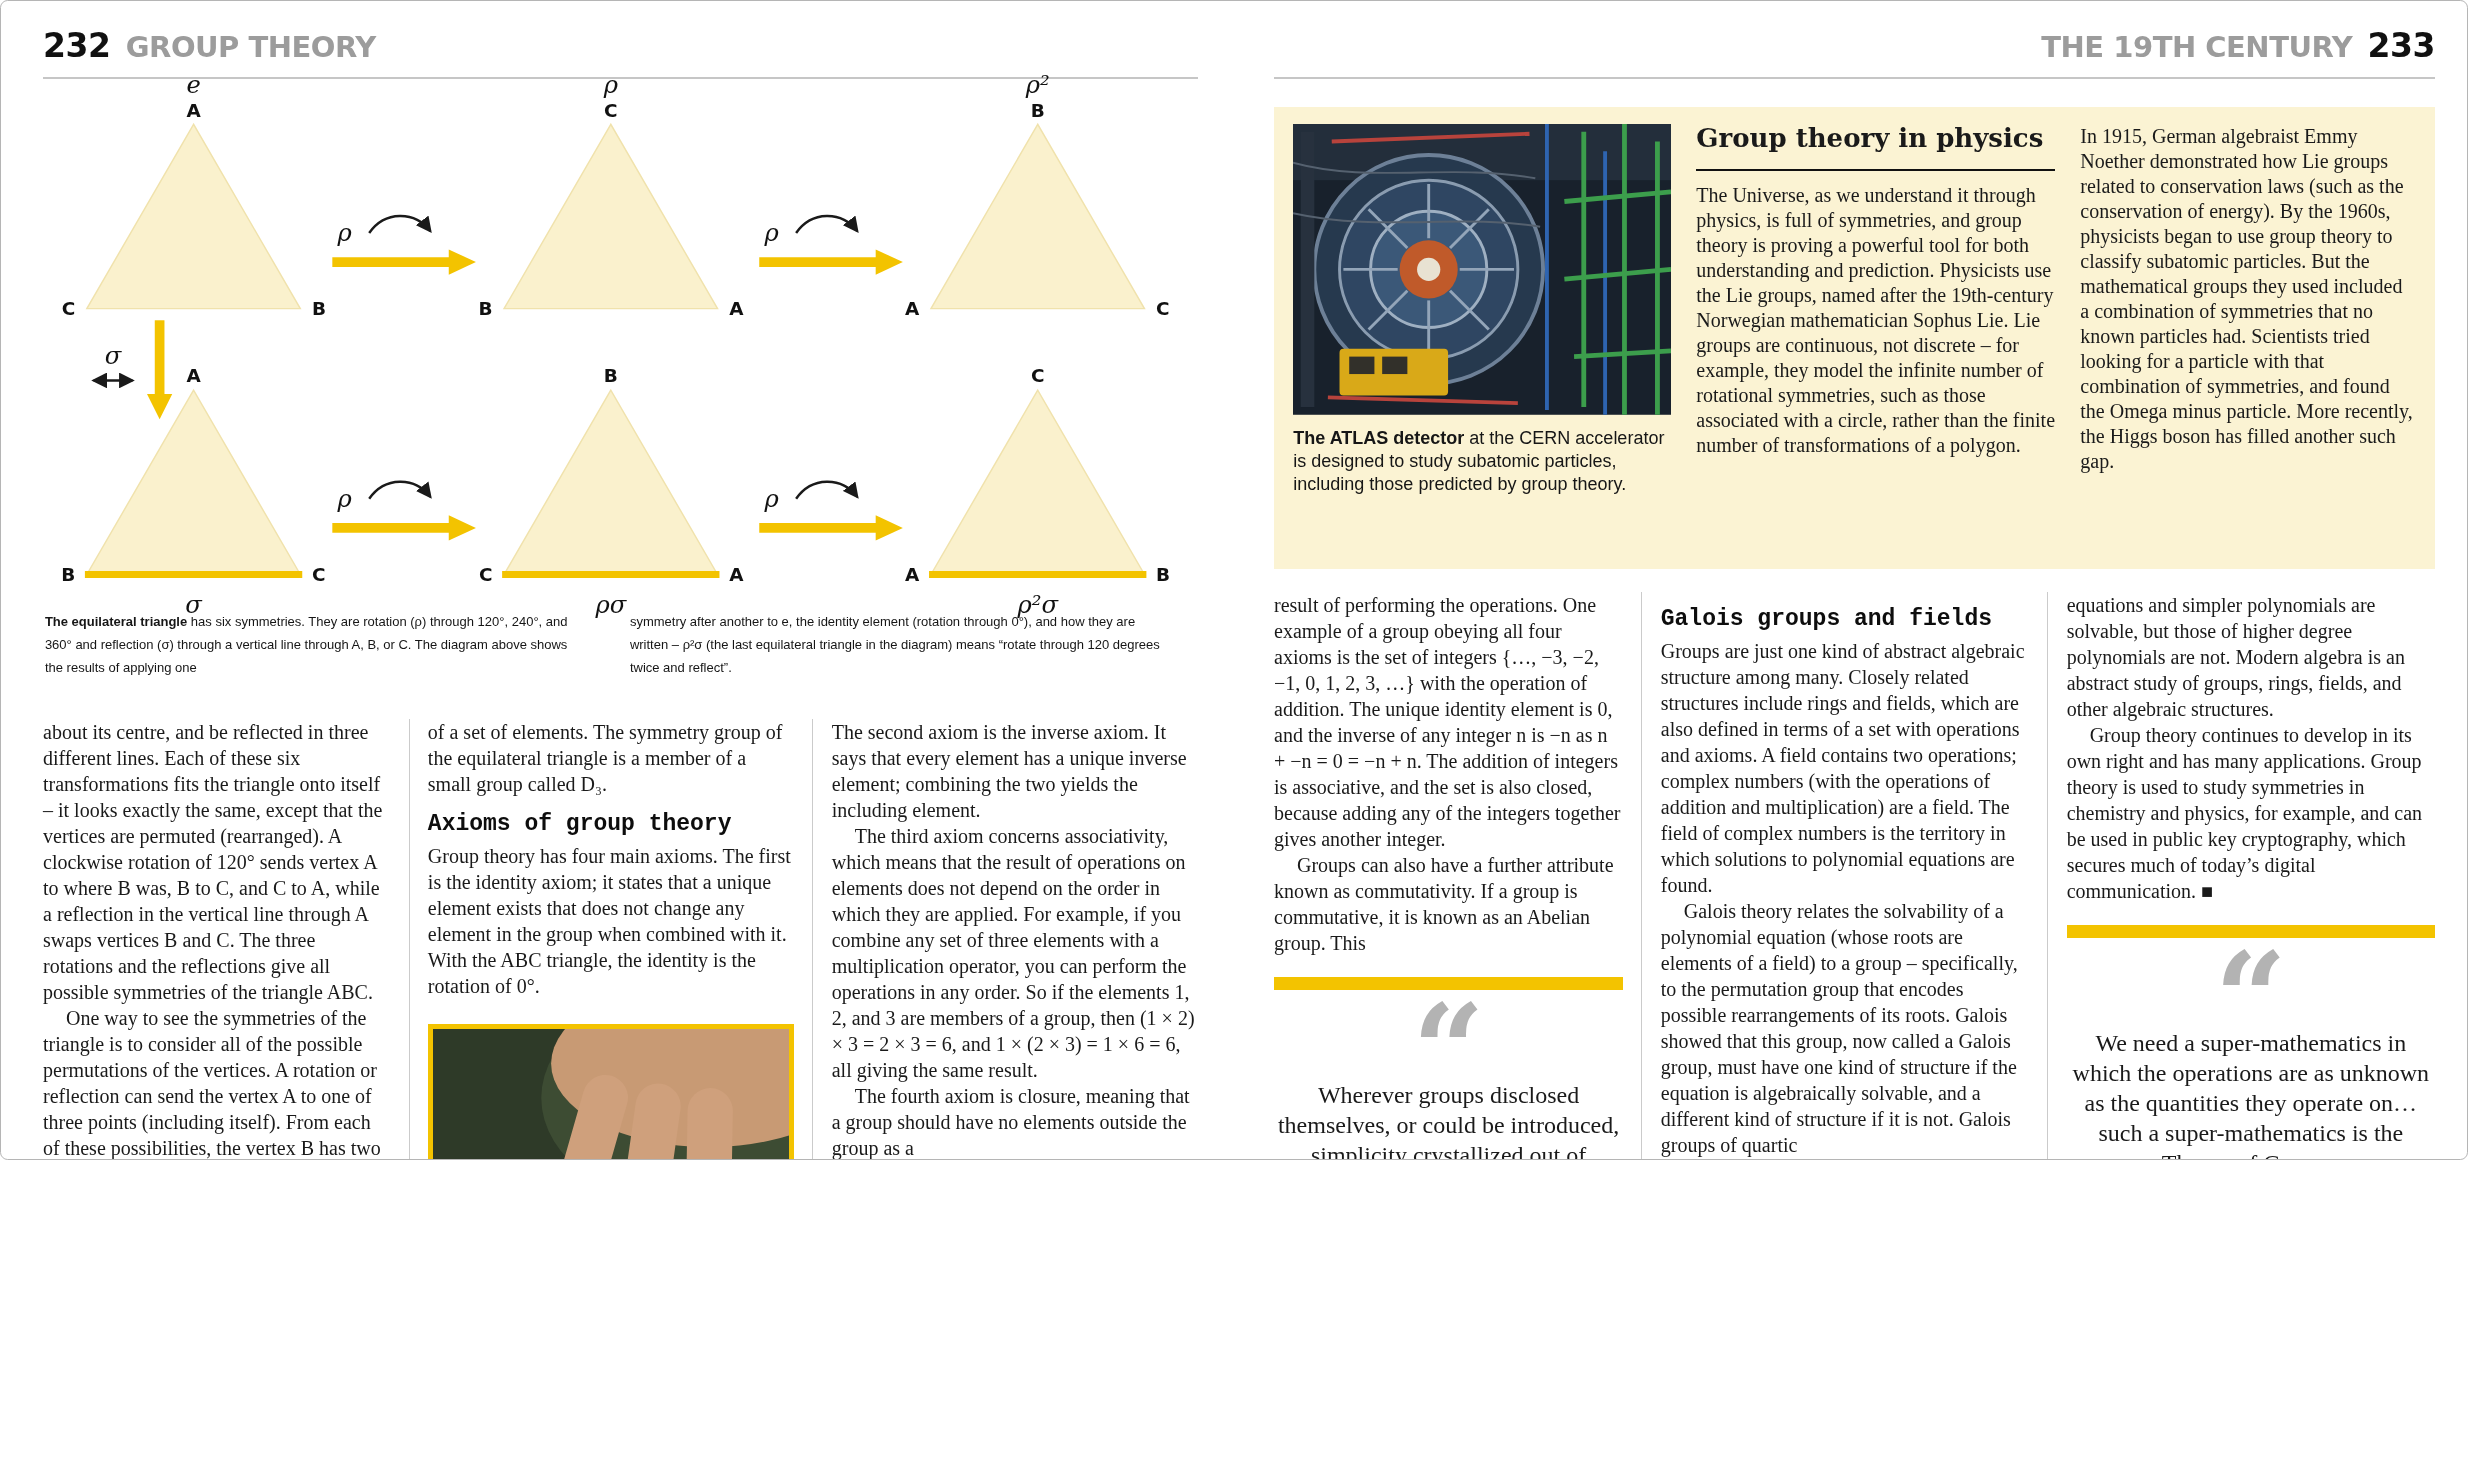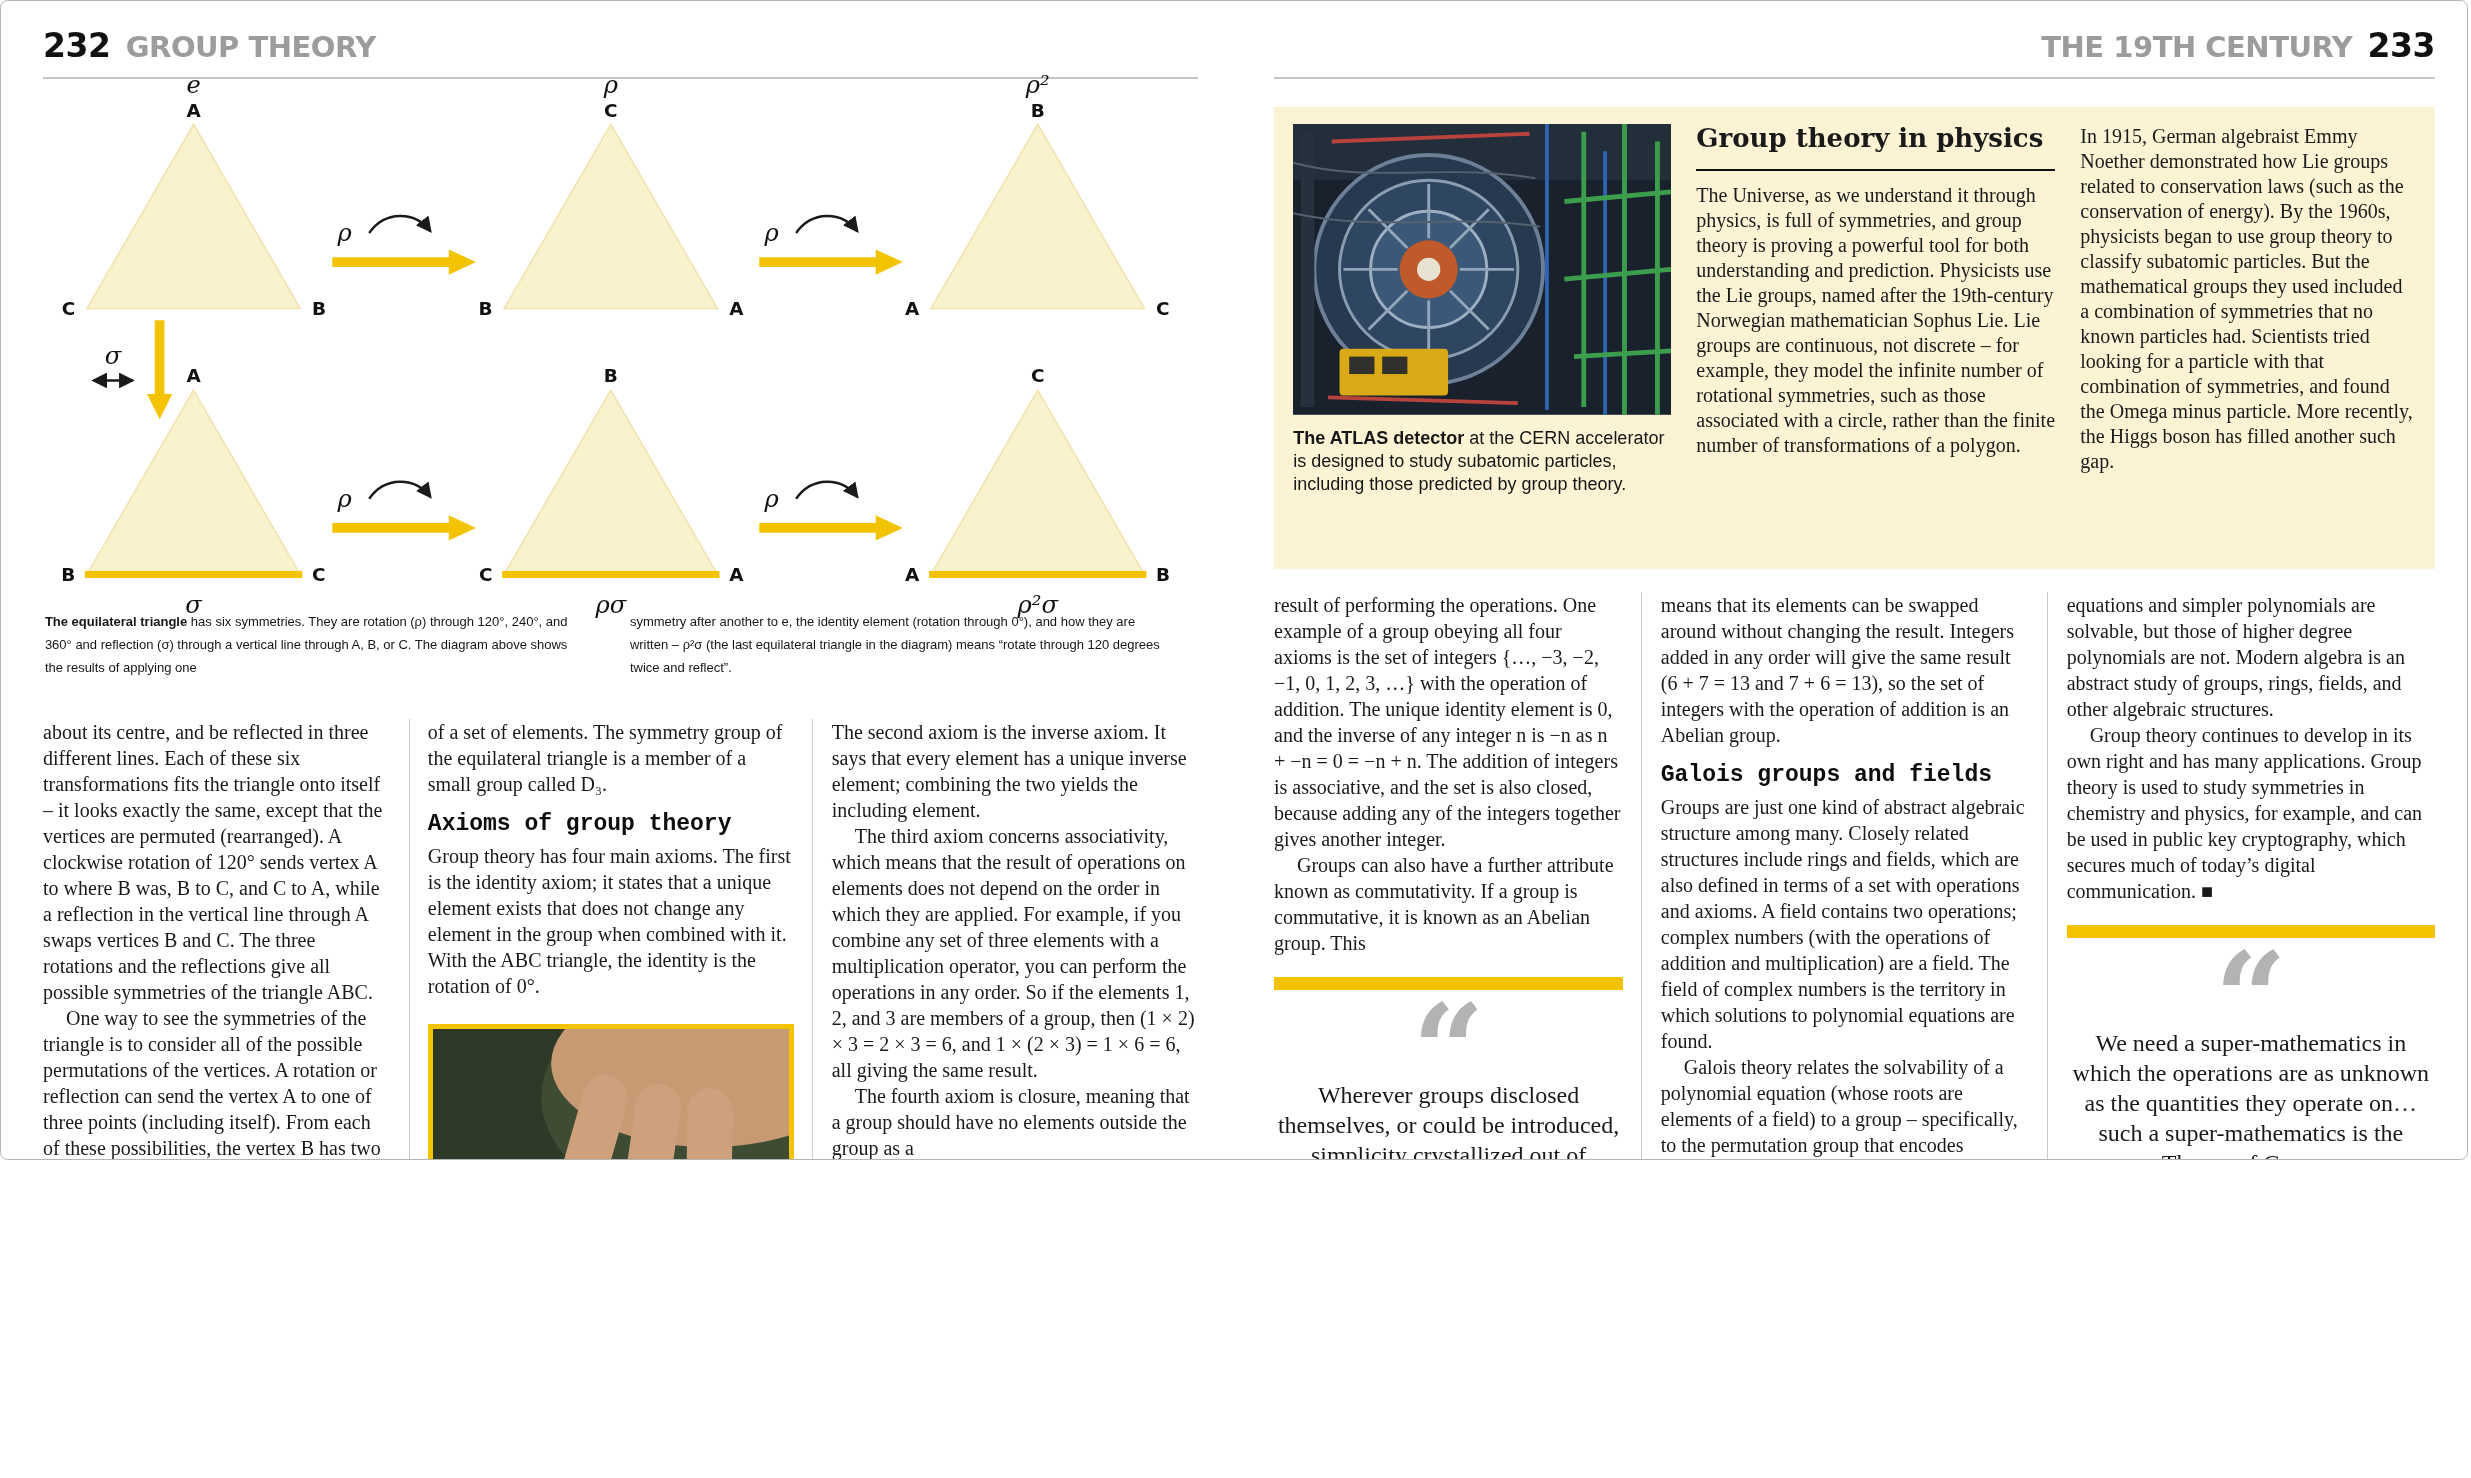--- a/index.html
+++ b/index.html
@@ -317,21 +317,20 @@
           <div class="qbar"></div>
           <div class="qopen">“</div>
           <div class="qtext">Wherever groups disclosed themselves, or could be introduced, simplicity crystallized out of comparative chaos.</div>
           <div class="qname">Eric Temple Bell</div>
           <div class="qrole">Scottish mathematician</div>
           <div class="qclose">”</div>
           <div class="qbar bottom"></div>
         </div>
       </div>
       <div class="bcol">
-        <p>means that its elements can be swapped around without changing the result. Integers added in any order will give the same result (6 + 7 = 13 and 7 + 6 = 13), so the set of integers with the operation of addition is an Abelian group.</p>
         <h3 class="sect">Galois groups and fields</h3>
         <p>Groups are just one kind of abstract algebraic structure among many. Closely related structures include rings and fields, which are also defined in terms of a set with operations and axioms. A field contains two operations; complex numbers (with the operations of addition and multiplication) are a field. The field of complex numbers is the territory in which solutions to polynomial equations are found.</p>
         <p class="ind">Galois theory relates the solvability of a polynomial equation (whose roots are elements of a field) to a group – specifically, to the permutation group that encodes possible rearrangements of its roots. Galois showed that this group, now called a Galois group, must have one kind of structure if the equation is algebraically solvable, and a different kind of structure if it is not. Galois groups of quartic</p>
       </div>
       <div class="bcol">
         <p>equations and simpler polynomials are solvable, but those of higher degree polynomials are not. Modern algebra is an abstract study of groups, rings, fields, and other algebraic structures.</p>
         <p class="ind">Group theory continues to develop in its own right and has many applications. Group theory is used to study symmetries in chemistry and physics, for example, and can be used in public key cryptography, which secures much of today’s digital communication. ■</p>
         <div class="quote">
           <div class="qbar"></div>
           <div class="qopen">“</div>

